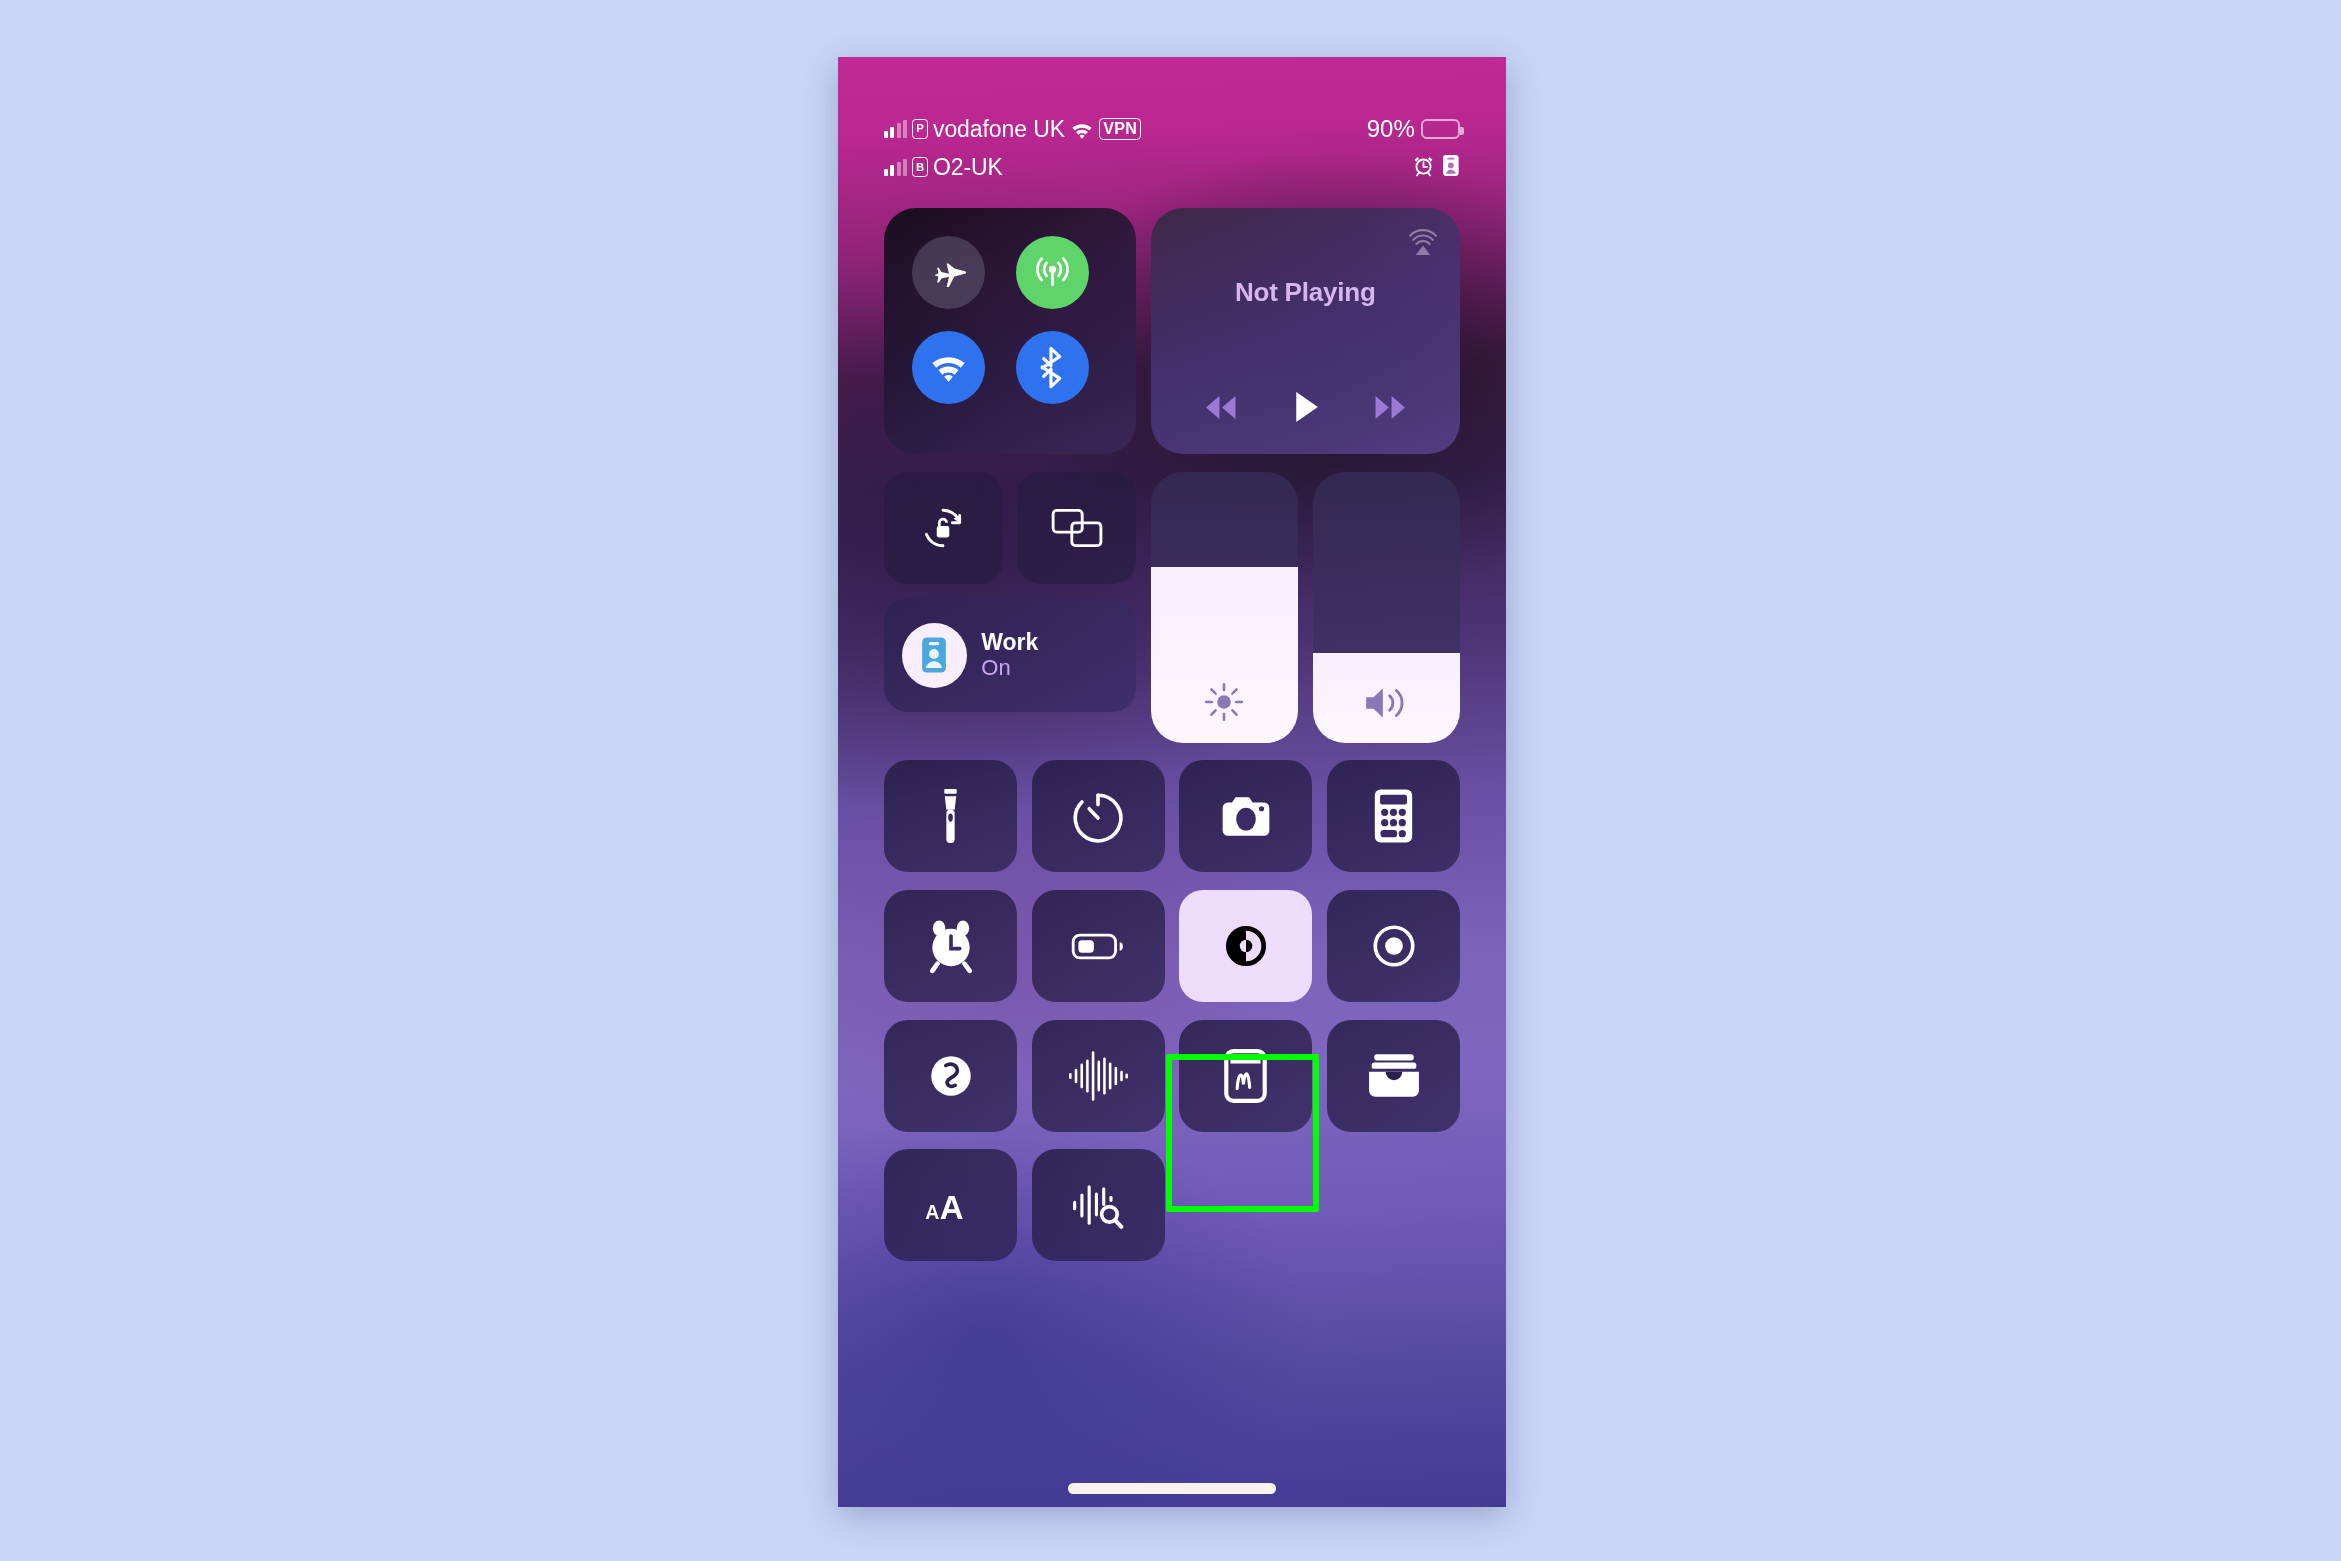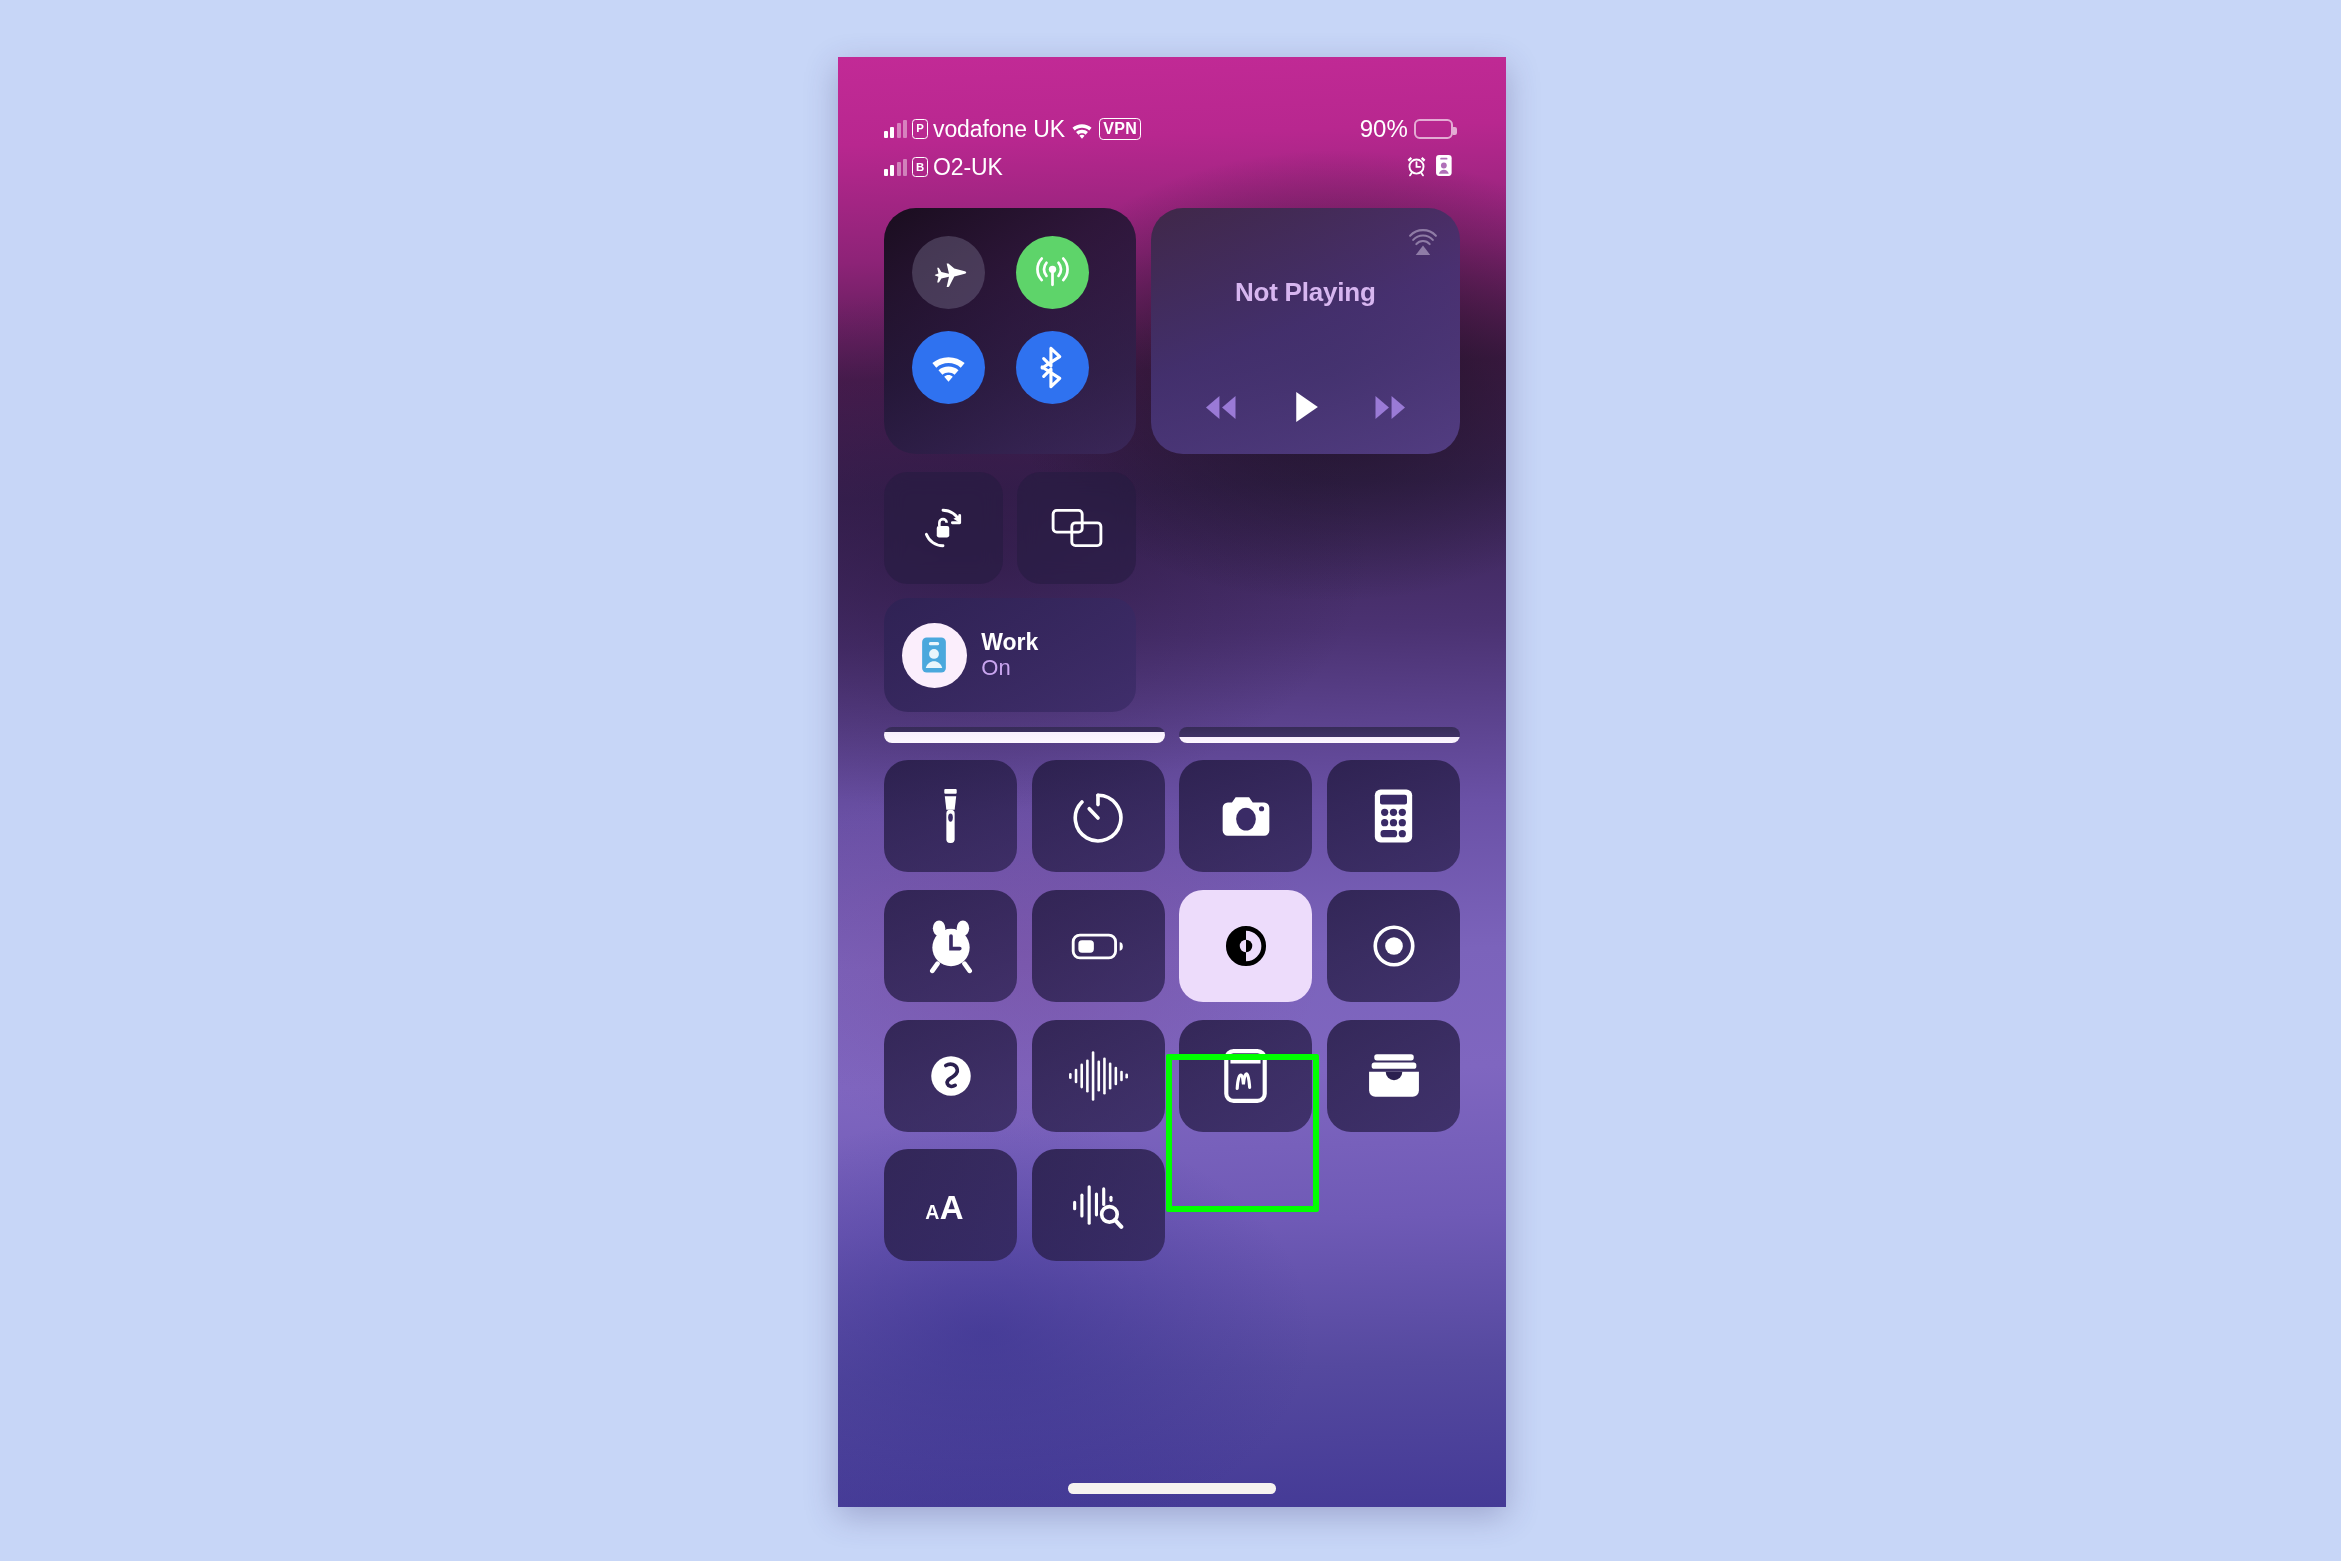--- a/index.html
+++ b/index.html
@@ -65,21 +65,21 @@
   .bars i { width: 4.2px; background: #fff; border-radius: 1px; display: block; }
   .bars i:nth-child(1) { height: 6.8px; }
   .bars i:nth-child(2) { height: 11px; }
   .bars i:nth-child(3) { height: 14.6px; opacity: .42; }
   .bars i:nth-child(4) { height: 17.7px; opacity: .42; }
   .vpn-badge {
     border: 1.6px solid #fff; border-radius: 4.2px; padding: 0.5px 3.1px 1px;
     font-size: 16px; font-weight: 700; letter-spacing: 0.3px; line-height: 1.15;
   }
 
-  .sb-right { position: absolute; right: 53px; top: 0; text-align: left; }
+  .sb-right { position: absolute; right: 46px; top: 0; text-align: left; }
   .sb-batt-row { display: flex; align-items: center; justify-content: flex-end; gap: 6.2px; height: 28px; }
   .batt-pct { font-size: 24px; font-weight: 500; }
   .batt {
     position: relative; width: 39px; height: 20px;
     border: 2.1px solid rgba(255,255,255,.62); border-radius: 5.7px; padding: 1.6px;
   }
   .batt::after {
     content: ""; position: absolute; right: -5.7px; top: 5.7px;
     width: 3.6px; height: 8.3px; background: rgba(255,255,255,.62);
     border-radius: 0 2.1px 2.1px 0;
@@ -115,21 +115,21 @@
   .np-title {
     position: absolute; left: 0; right: 0; top: 69px; text-align: center;
     color: #d7b6f0; font-size: 26px; font-weight: 600; letter-spacing: -0.2px;
   }
   .transport {
     position: absolute; left: 0; right: 0; bottom: 30px;
     display: flex; align-items: center; justify-content: space-around; padding: 0 25px;
   }
 
   
-  .r-mid { height: 271px; margin-bottom: 17.7px; display: flex; gap: 14.6px; flex-direction: column; }
+  .r-mid { height: 271px; margin-bottom: 17.7px; display: flex; gap: 14.6px; }
   .mid-left { width: 252px; display: flex; flex-direction: column; gap: 14.6px; }
   .mid-left .pair { display: flex; gap: 14.6px; height: 112px; }
   .sq { width: 119px; height: 112px; border-radius: 24px; display: flex; align-items: center; justify-content: center; }
   .focus-tile {
     height: 114px; border-radius: 24px; display: flex; align-items: center; gap: 14.6px; padding: 0 17.7px;
     background: linear-gradient(135deg, rgba(46,34,84,.88) 0%, rgba(60,44,104,.82) 100%);
   }
   .focus-circle {
     width: 65px; height: 65px; border-radius: 50%; background: #fbeefc;
     display: flex; align-items: center; justify-content: center; flex: 0 0 auto;

